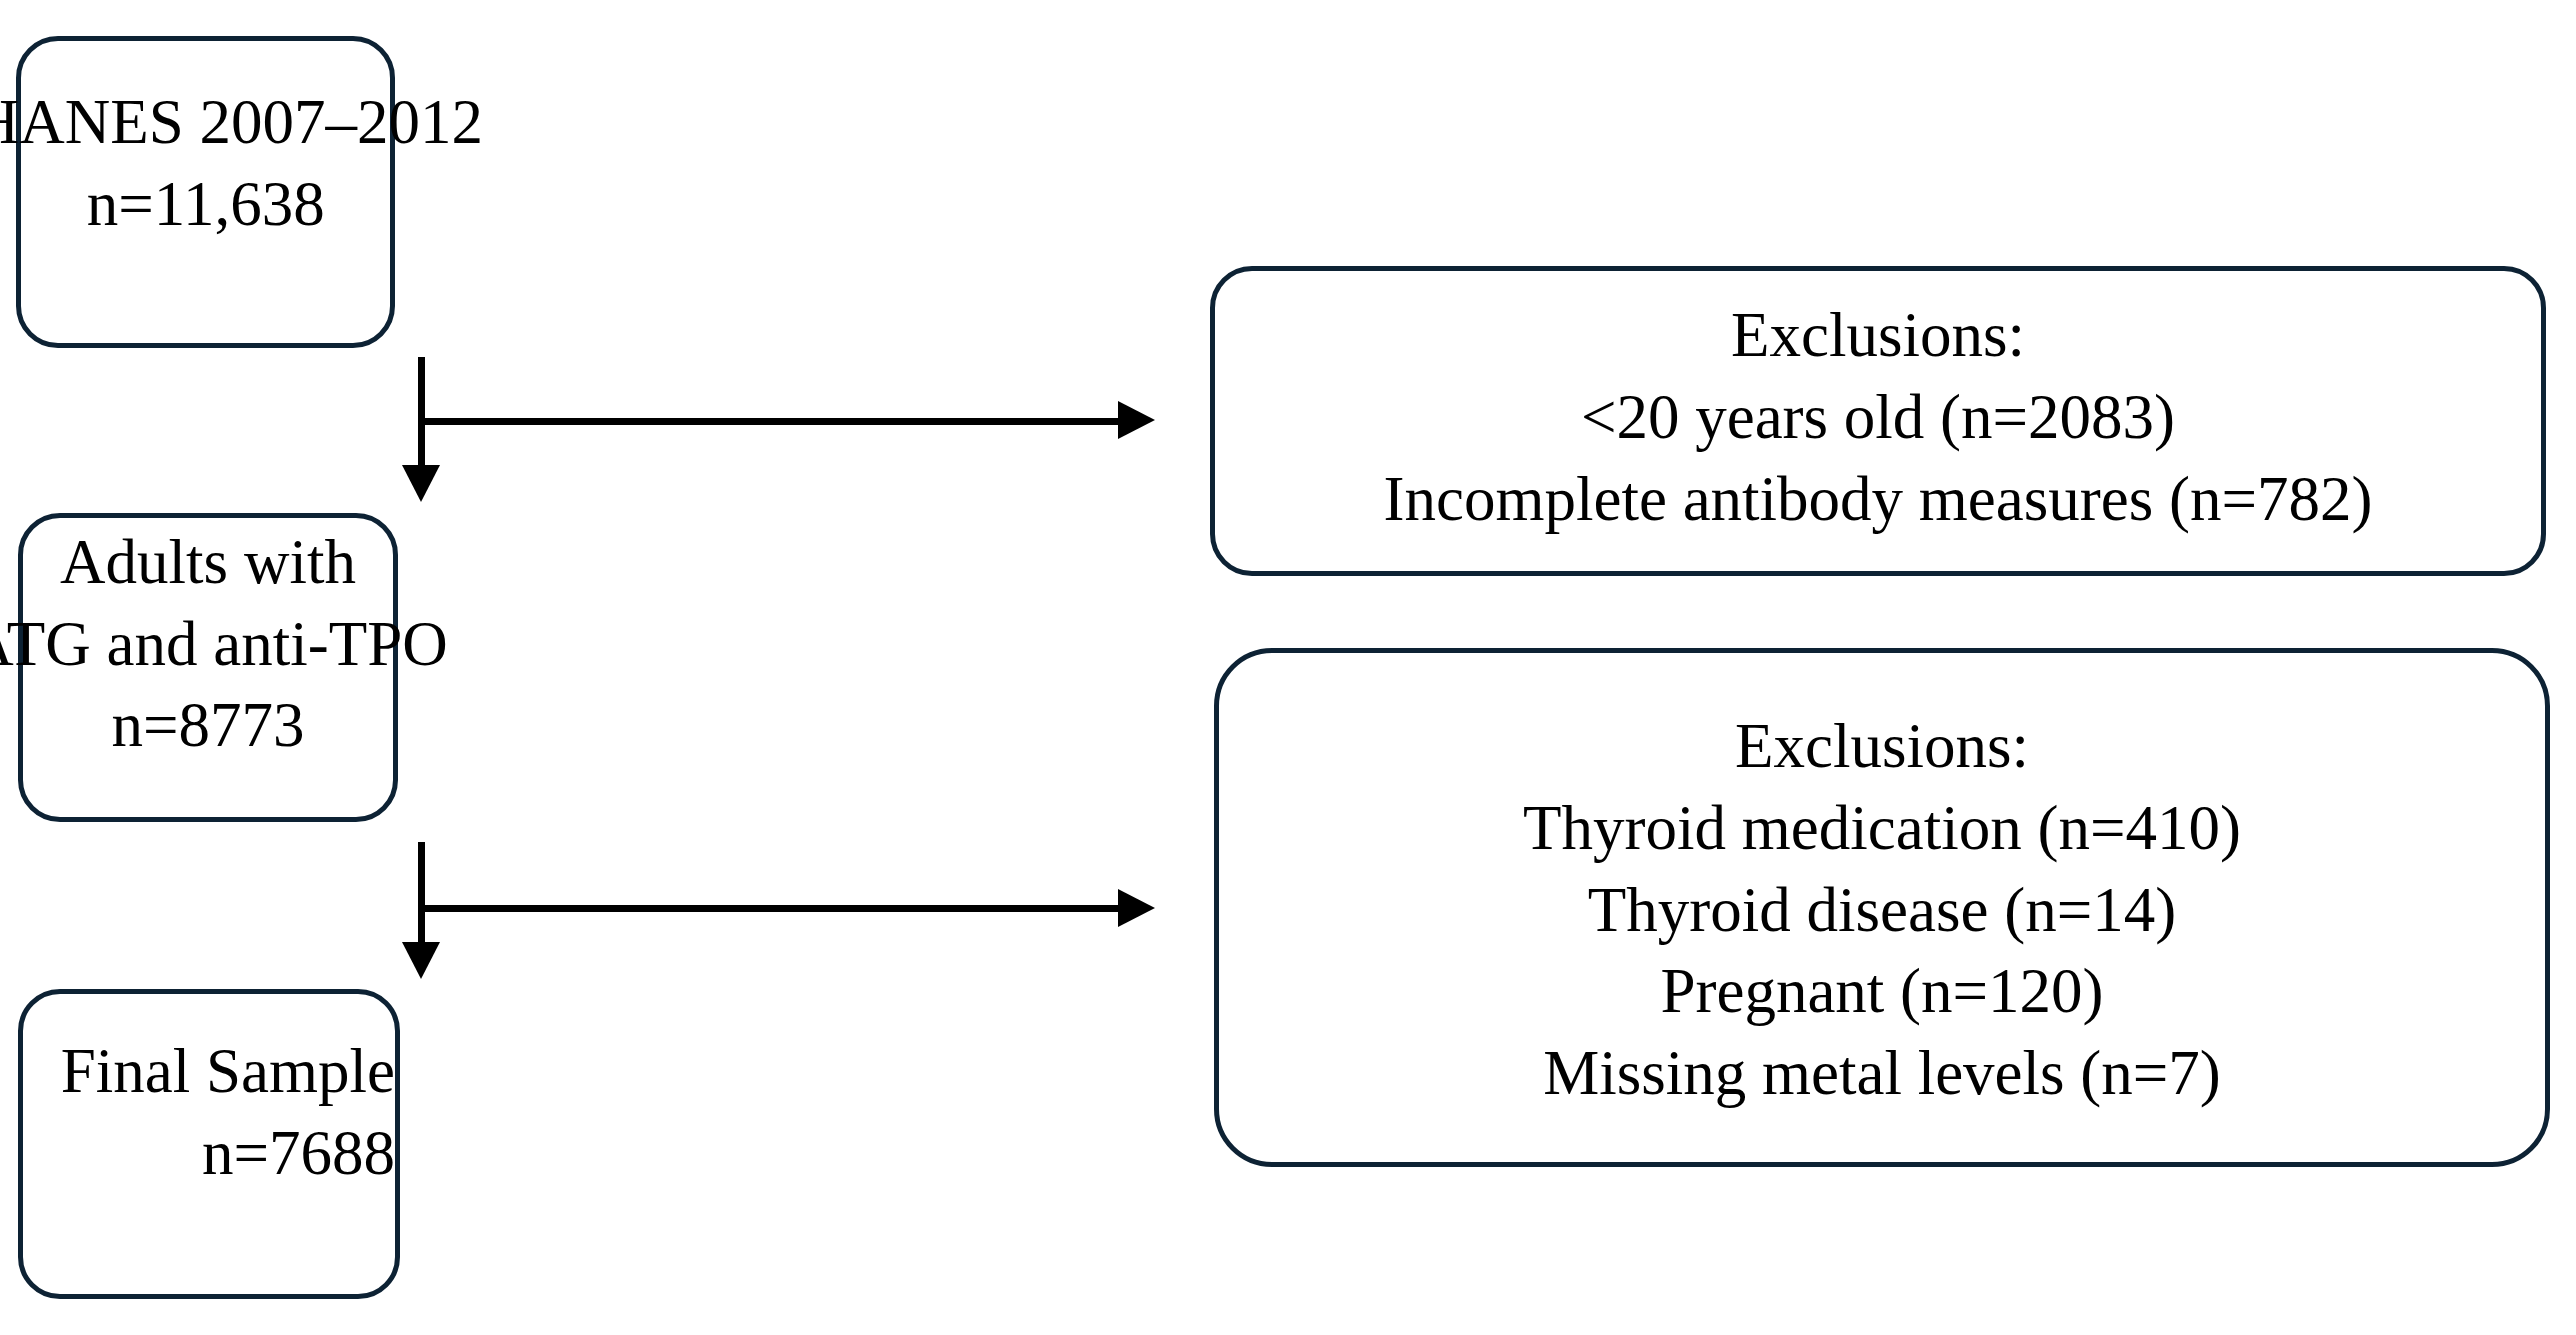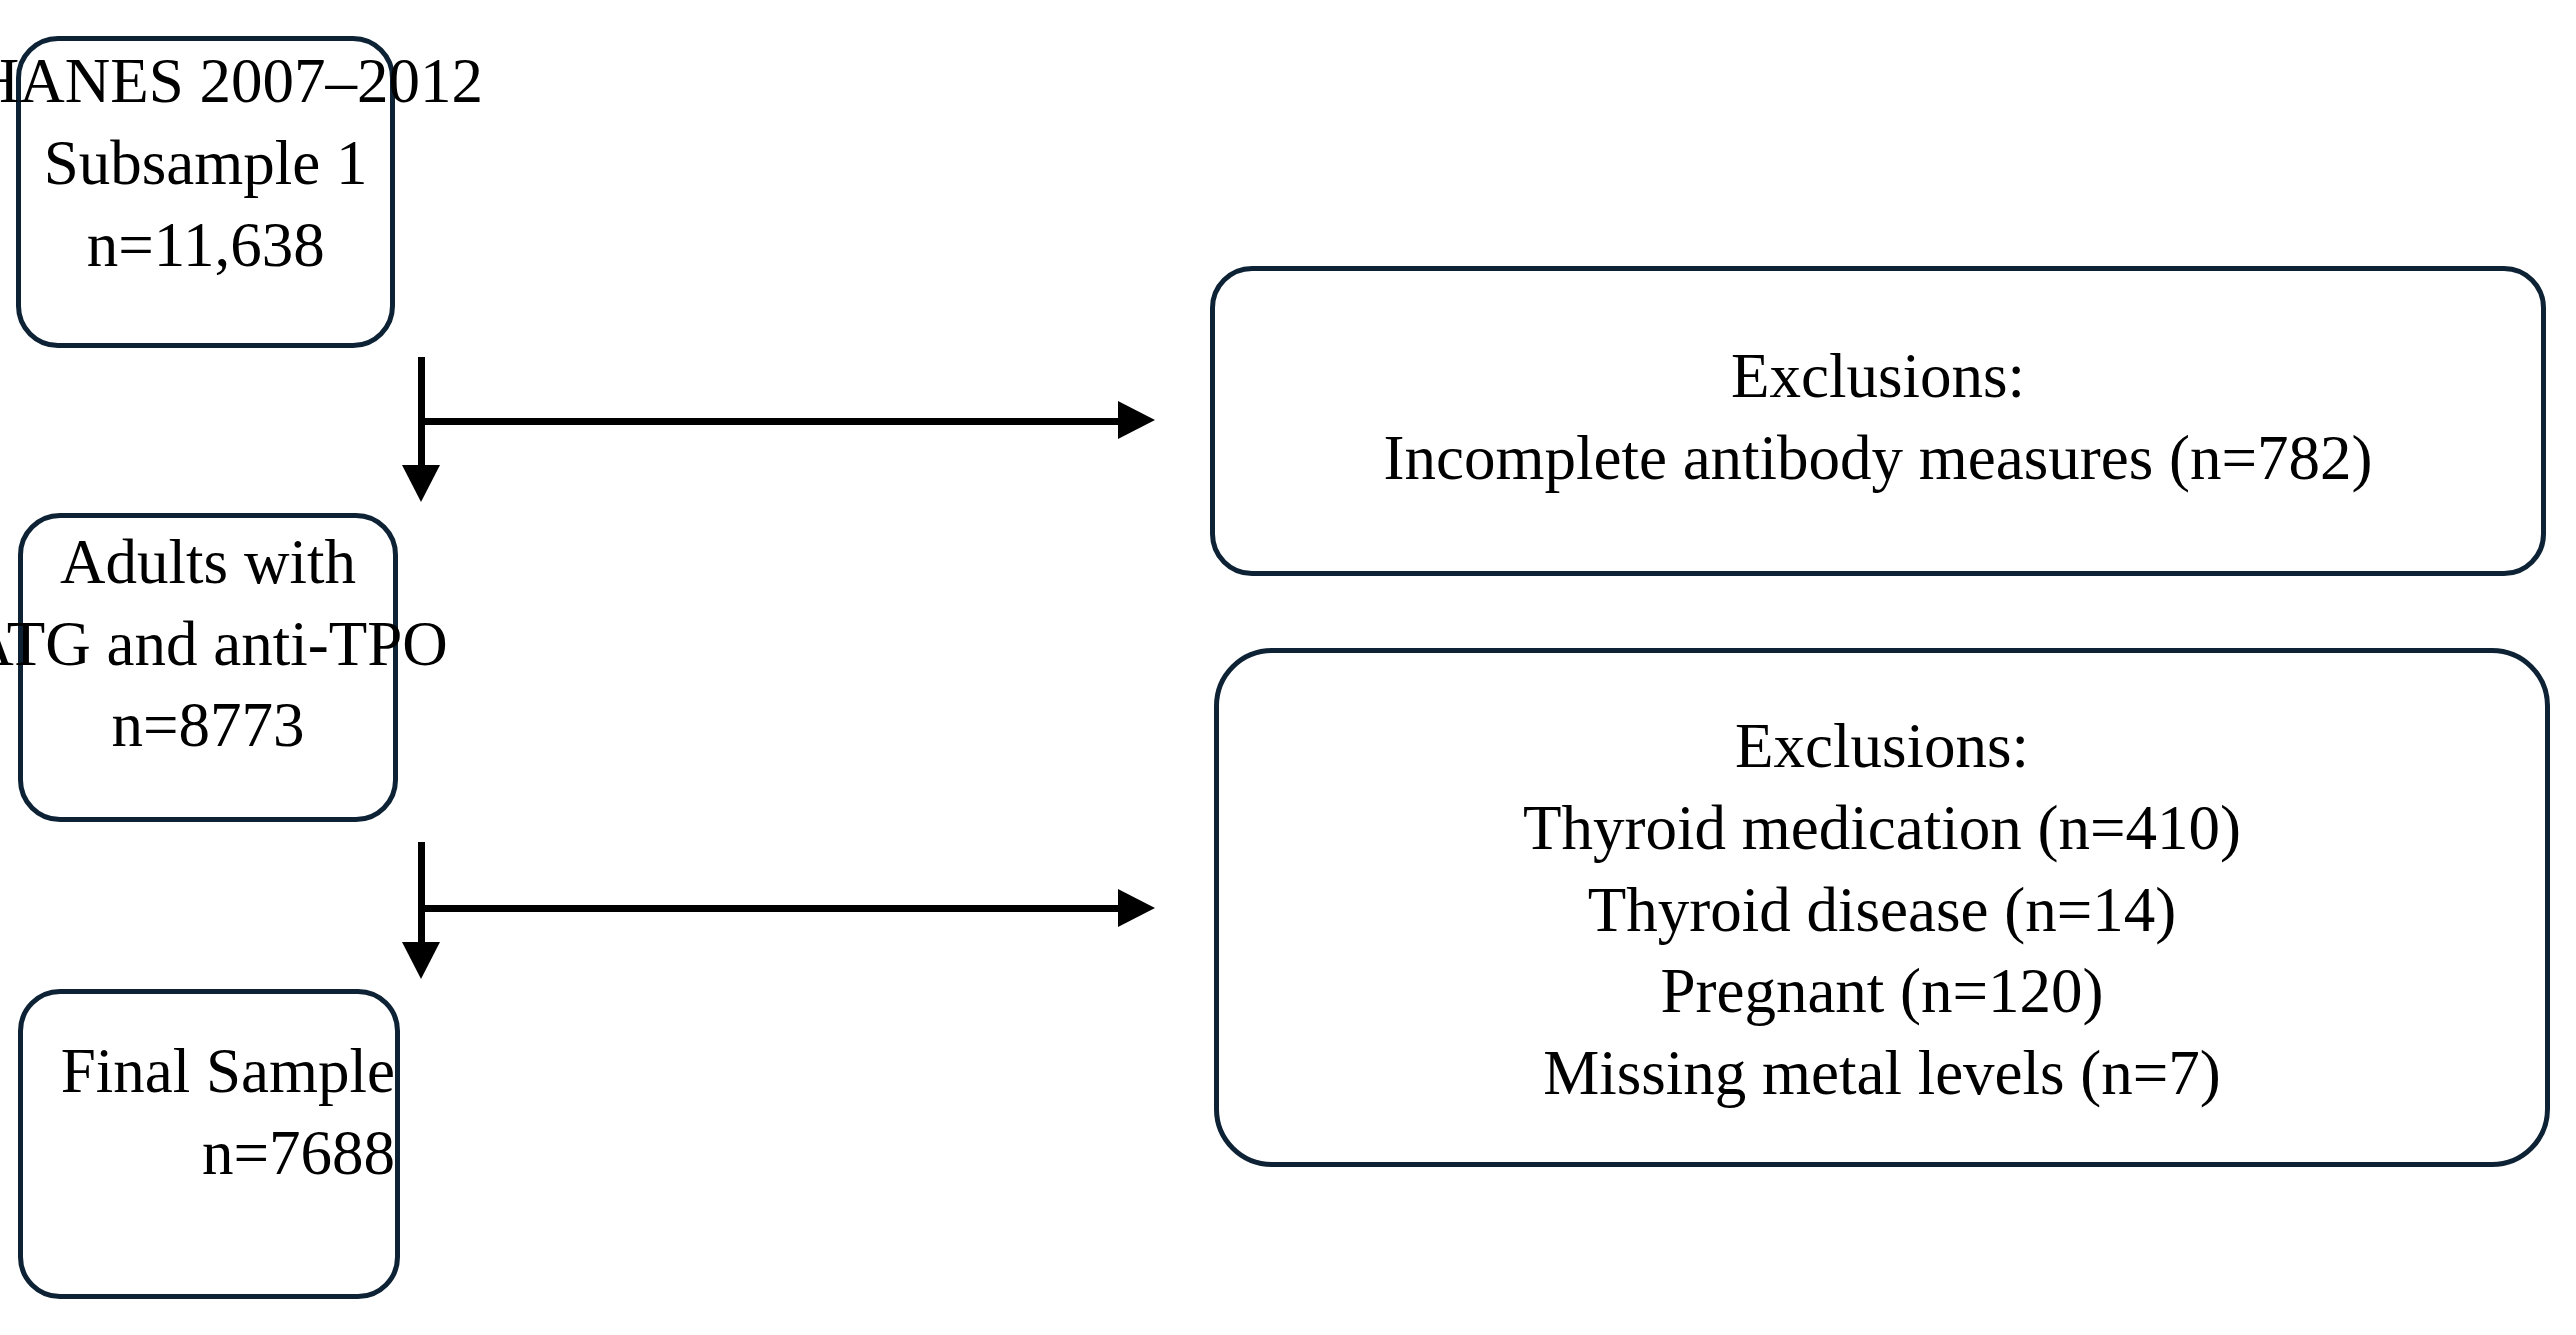--- a/index.html
+++ b/index.html
@@ -92,21 +92,20 @@
   #conn-2 .arrow-right{ left: 1118px; top: 889px; }
 </style>
 </head>
 <body>
 
 <div id="canvas">
 
   <div class="node-box" id="box-nhanes">
     <div class="node-lines">
       <div class="node-line">NHANES 2007–2012</div>
-      <div class="node-line">Subsample 1</div>
       <div class="node-line">n=11,638</div>
     </div>
   </div>
 
   <div class="node-box" id="box-adults">
     <div class="node-lines">
       <div class="node-line">Adults with</div>
       <div class="node-line">ATG and anti-TPO</div>
       <div class="node-line">n=8773</div>
     </div>
@@ -115,20 +114,21 @@
   <div class="node-box" id="box-final">
     <div class="node-lines">
       <div class="node-line">Final Sample</div>
       <div class="node-line">n=7688</div>
     </div>
   </div>
 
   <div class="node-box" id="box-excl-1">
     <div class="node-lines">
       <div class="node-line">Exclusions:</div>
+      <div class="node-line">&lt;20 years old (n=2083)</div>
       <div class="node-line">Incomplete antibody measures (n=782)</div>
     </div>
   </div>
 
   <div class="node-box" id="box-excl-2">
     <div class="node-lines">
       <div class="node-line">Exclusions:</div>
       <div class="node-line">Thyroid medication (n=410)</div>
       <div class="node-line">Thyroid disease (n=14)</div>
       <div class="node-line">Pregnant (n=120)</div>

